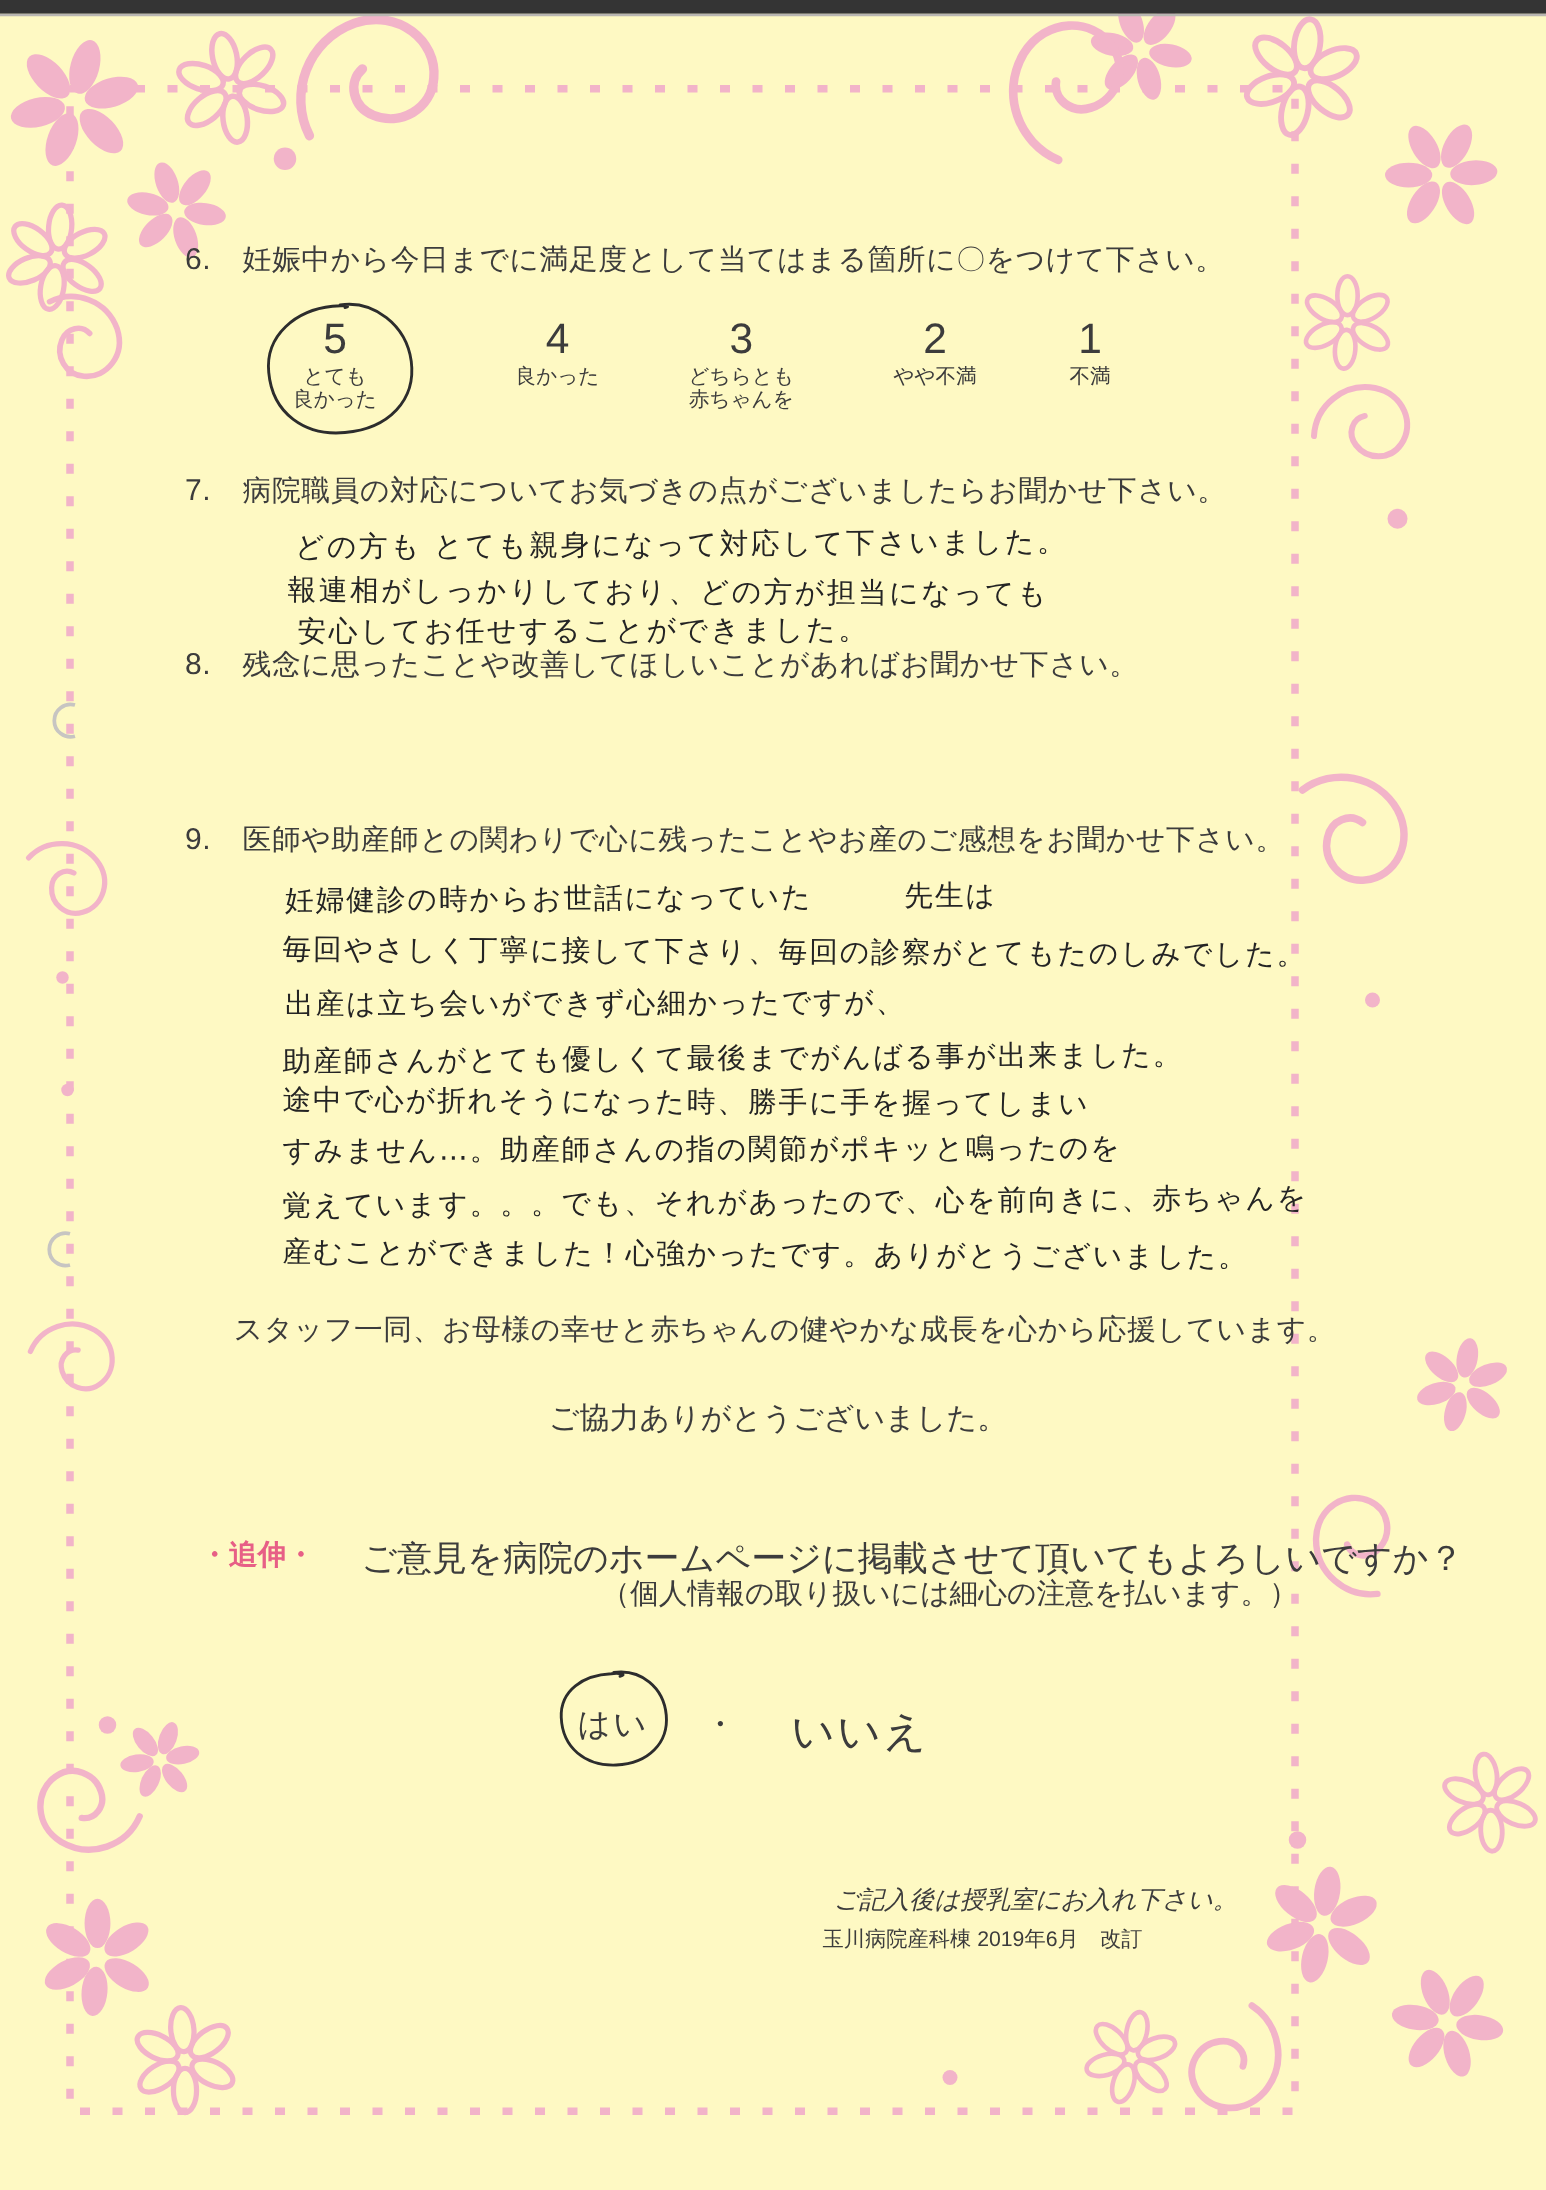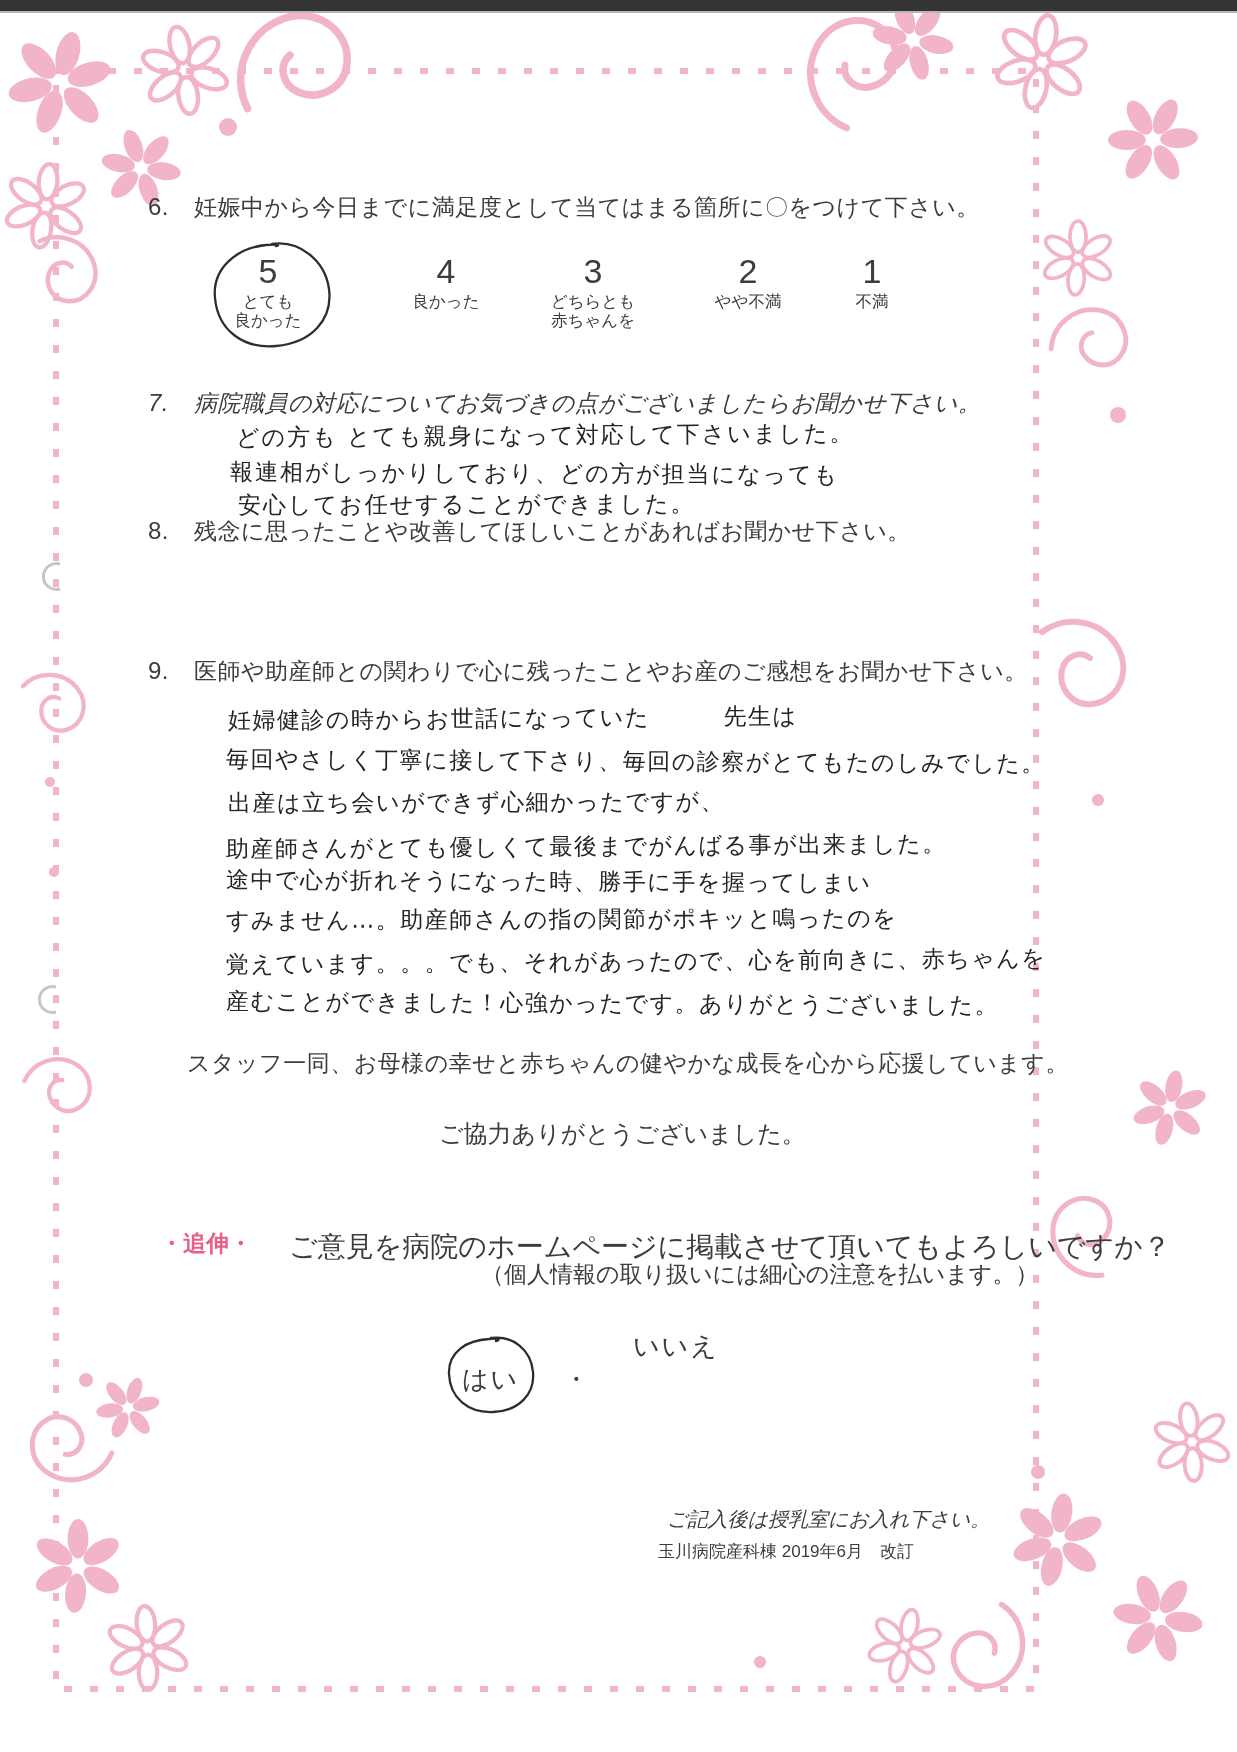--- a/index.html
+++ b/index.html
@@ -1,18 +1,18 @@
 <!DOCTYPE html>
 <html><head>
 <meta charset="utf-8">
 <style>
   html,body{margin:0;padding:0;background:#e8e8e8;}
   #paper{
     position:relative;width:1237px;height:1752px;margin:0 auto;
-    background:#ffffff;overflow:hidden;
+    background:#fef9c3;overflow:hidden;
     font-family:"Liberation Sans","DejaVu Sans",sans-serif;
   }
   .scan-strip{position:absolute;left:0;top:0;width:100%;height:11px;background:#343434;}
   .scan-strip2{position:absolute;left:0;top:11px;width:100%;height:2px;background:#b9b6b2;}
   .deco{position:absolute;left:0;top:0;pointer-events:none;}
   .fs{fill:#f2b4c9;stroke:none;}
   .fo{fill:none;stroke:#f2b4c9;stroke-width:5;}
   .sw{fill:none;stroke:#f2b4c9;stroke-width:6;stroke-linecap:round;}
   .dotp{fill:#f2b4c9;}
   .crescent{fill:none;stroke:#c7c5c2;stroke-width:3;}
@@ -121,21 +121,21 @@
     <div class="scale-item" style="left:872px;">
       <div class="scale-num">1</div>
       <div class="scale-label"><span>不満</span></div>
     </div>
   </div>
 
   <svg class="hand-circle" style="left:206px;top:238px;" width="134" height="114" viewBox="0 0 134 114">
     <path d="M66,6 C93,2 119,22 123,51 C127,82 105,105 70,108 C38,111 12,93 9,60 C6,30 31,10 60,7 C68,6 76,7 70,8"></path>
   </svg>
 
-  <div class="print q" style="left:148px;top:388px;font-style:italic;">
+  <div class="print q" style="left:148px;top:377px;">
     <span class="qnum">7.</span><span>病院職員の対応についてお気づきの点がございましたらお聞かせ下さい。</span>
   </div>
   <div class="hand hand7 r1" style="left:236px;top:420px;">どの方も とても親身になって対応して下さいました。</div>
   <div class="hand hand7 r2" style="left:230px;top:458px;">報連相がしっかりしており、どの方が担当になっても</div>
   <div class="hand hand7 r3" style="left:238px;top:489px;">安心してお任せすることができました。</div>
 
   <div class="print q" style="left:148px;top:516px;">
     <span class="qnum">8.</span><span>残念に思ったことや改善してほしいことがあればお聞かせ下さい。</span>
   </div>
 
@@ -153,21 +153,21 @@
 
   <div class="print" style="left:439px;top:1118px;font-size:24px;">ご協力ありがとうございました。</div>
   <div class="print" style="left:187px;top:1048px;font-size:23px;letter-spacing:0.5px;">スタッフ一同、お母様の幸せと赤ちゃんの健やかな成長を心から応援しています。</div>
 
   <div class="print pink" style="left:160px;top:1228px;font-size:23px;font-weight:bold;">・追伸・</div>
   <div class="print" style="left:289px;top:1228px;font-size:28px;">ご意見を病院のホームページに掲載させて頂いてもよろしいですか？</div>
   <div class="print" style="left:481px;top:1259px;font-size:23px;text-align:center;">（個人情報の取り扱いには細心の注意を払います。）</div>
 
   <div class="print" style="left:462px;top:1362px;font-size:26px;letter-spacing:2px;">はい</div>
   <div class="print" style="left:563px;top:1362px;font-size:26px;">・</div>
-  <div class="print" style="left:633px;top:1329px;font-size:26px;letter-spacing:2px;">いいえ</div>
+  <div class="print" style="left:633px;top:1363px;font-size:34px;letter-spacing:2px;">いいえ</div>
   <svg class="hand-circle" style="left:444px;top:1334px;" width="94" height="82" viewBox="0 0 94 82">
     <path d="M47,4 C69,1 87,16 89,38 C91,60 75,77 49,78 C24,79 6,64 5,40 C4,18 23,6 45,5 C52,4 58,6 52,7"></path>
   </svg>
 
   <div class="print" style="left:667px;top:1506px;font-size:20px;font-style:italic;">ご記入後は授乳室にお入れ下さい。</div>
   <div class="print" style="left:658px;top:1540px;font-size:17px;">玉川病院産科棟 2019年6月　改訂</div>
 
 </div>
 
 </body></html>

